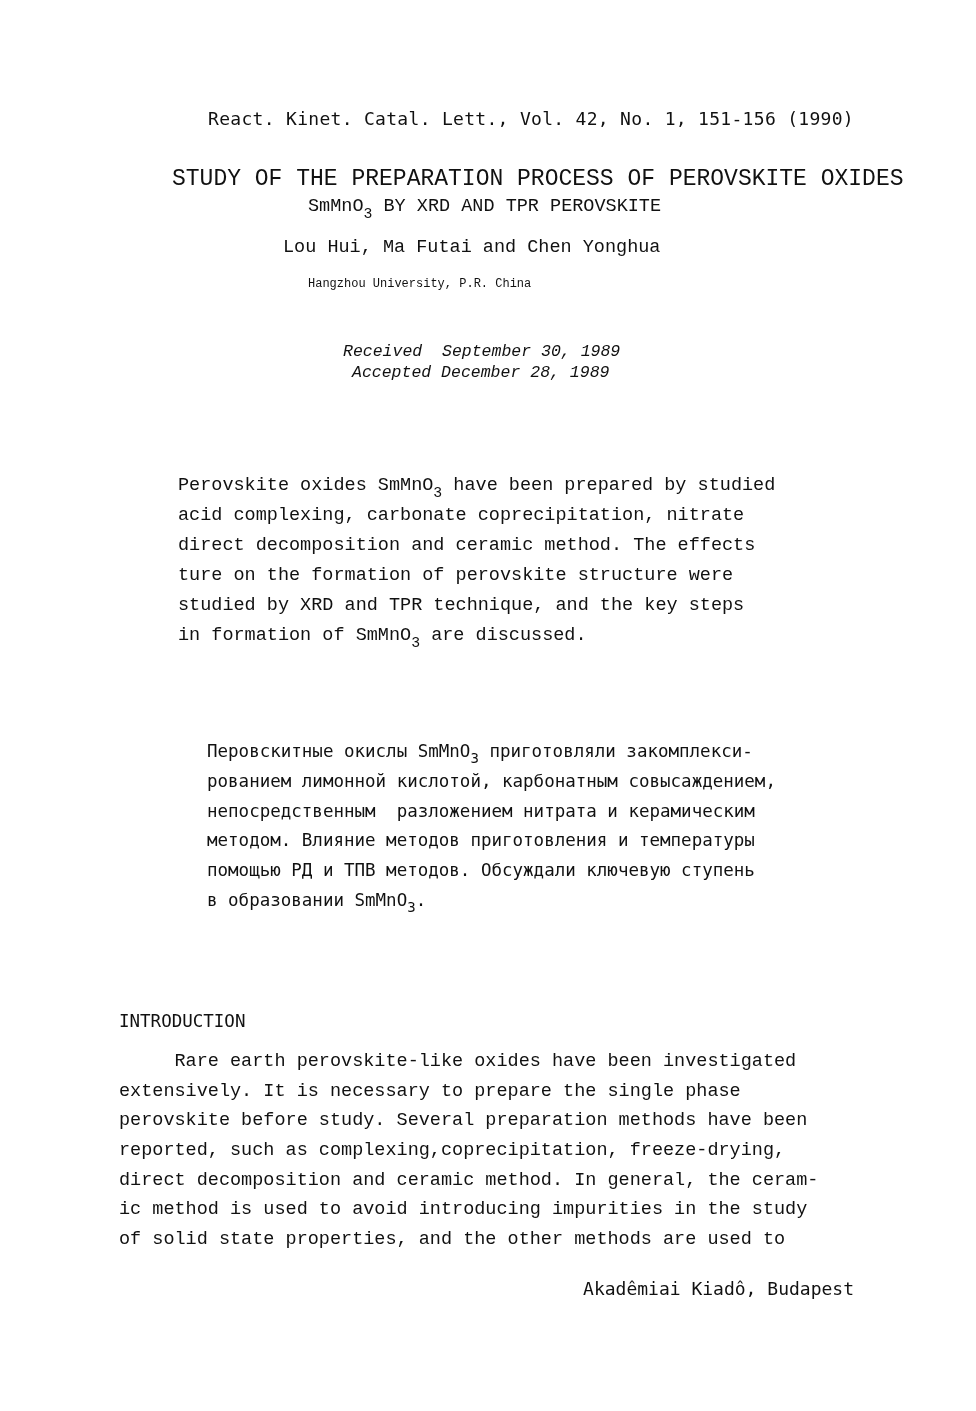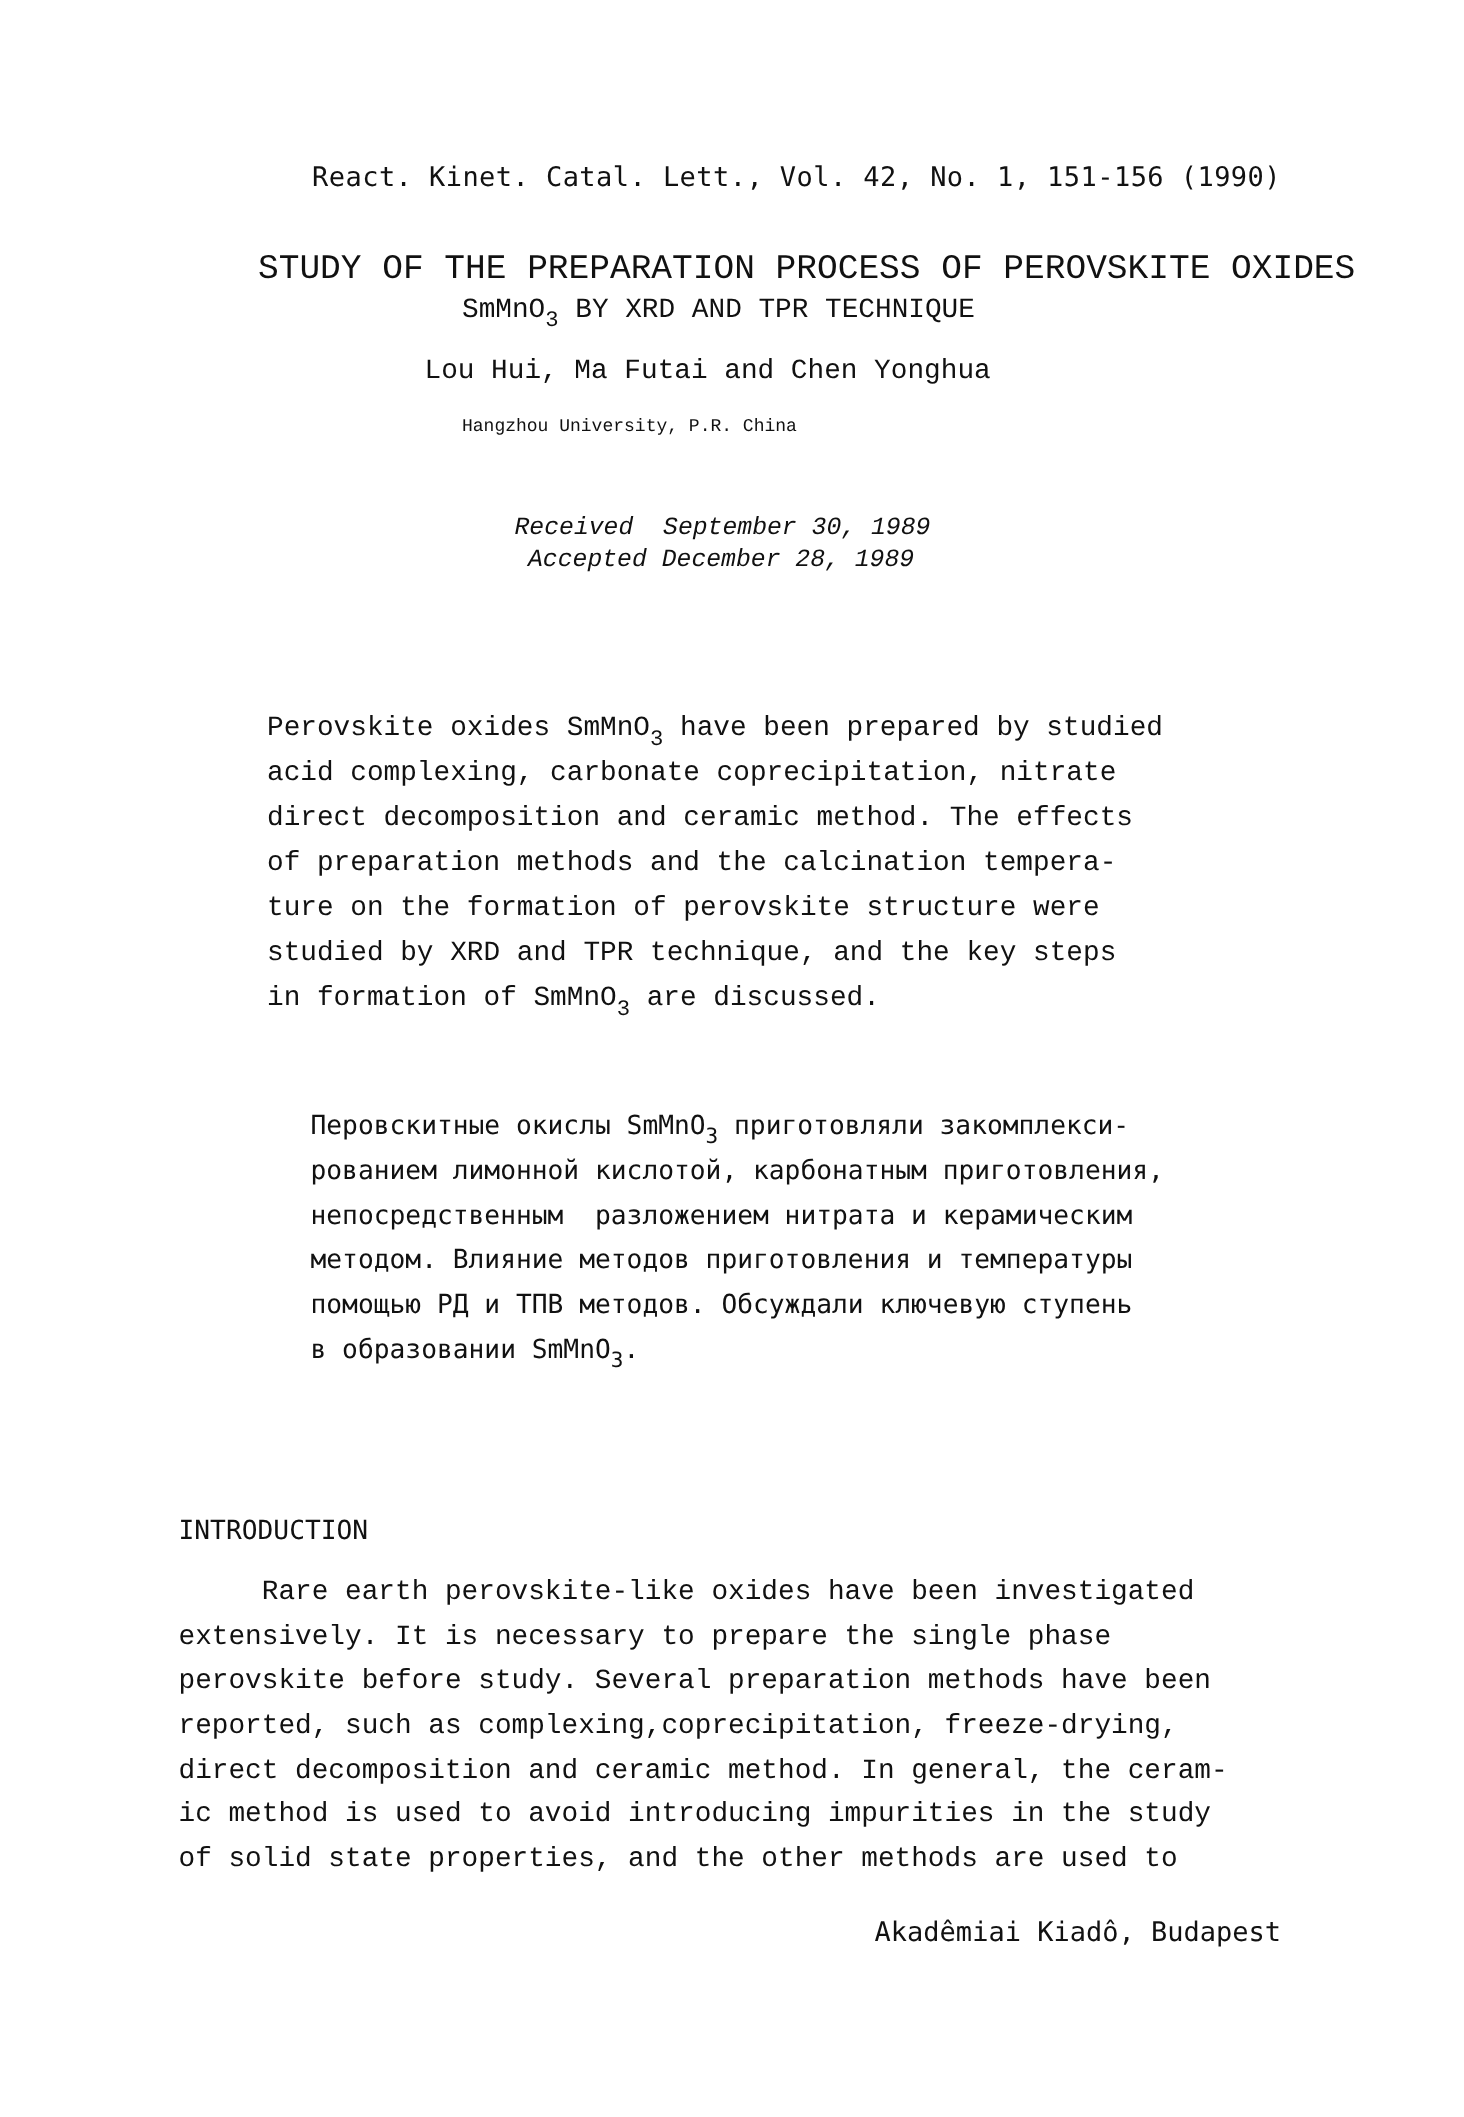--- a/index.html
+++ b/index.html
@@ -27,41 +27,40 @@
   .intro .line { height: 29.7px; line-height: 29.7px; }
   .footer { top: 1278px; right: 122px; font-size: 18px; }
   sub { font-size: 0.8em; vertical-align: -0.45em; line-height: 0; }
 </style>
 </head>
 <body>
 
 <div class="abs sans-mono journal">React. Kinet. Catal. Lett., Vol. 42, No. 1, 151-156 (1990)</div>
 
 <div class="abs mono title1">STUDY OF THE PREPARATION PROCESS OF PEROVSKITE OXIDES</div>
-<div class="abs mono title2"><span>SmMnO</span><sub>3</sub><span> BY XRD AND TPR TECHNIQUE</span></div>
+<div class="abs mono title2"><span>SmMnO</span><sub>3</sub><span> BY XRD AND TPR PEROVSKITE</span></div>
 
 <div class="abs mono authors">Lou Hui, Ma Futai and Chen Yonghua</div>
 <div class="abs mono affil">Hangzhou University, P.R. China</div>
 
 <div class="abs mono received">Received  September 30, 1989</div>
 <div class="abs mono accepted">Accepted December 28, 1989</div>
 
 <div class="para mono abstract-en">
   <span class="line"><span>Perovskite oxides SmMnO</span><sub>3</sub><span> have been prepared by studied</span></span>
   <span class="line">acid complexing, carbonate coprecipitation, nitrate</span>
   <span class="line">direct decomposition and ceramic method. The effects</span>
-  <span class="line">of preparation methods and the calcination tempera-</span>
   <span class="line">ture on the formation of perovskite structure were</span>
   <span class="line">studied by XRD and TPR technique, and the key steps</span>
   <span class="line"><span>in formation of SmMnO</span><sub>3</sub><span> are discussed.</span></span>
 </div>
 
 <div class="para sans-mono abstract-ru">
   <span class="line"><span>Перовскитные окислы SmMnO</span><sub>3</sub><span> приготовляли закомплекси-</span></span>
-  <span class="line">рованием лимонной кислотой, карбонатным приготовления,</span>
+  <span class="line">рованием лимонной кислотой, карбонатным совысаждением,</span>
   <span class="line">непосредственным  разложением нитрата и керамическим</span>
   <span class="line">методом. Влияние методов приготовления и температуры</span>
   <span class="line">помощью РД и ТПВ методов. Обсуждали ключевую ступень</span>
   <span class="line"><span>в образовании SmMnO</span><sub>3</sub><span>.</span></span>
 </div>
 
 <div class="abs sans-mono heading">INTRODUCTION</div>
 
 <div class="para mono intro">
   <span class="line">     Rare earth perovskite-like oxides have been investigated</span>

